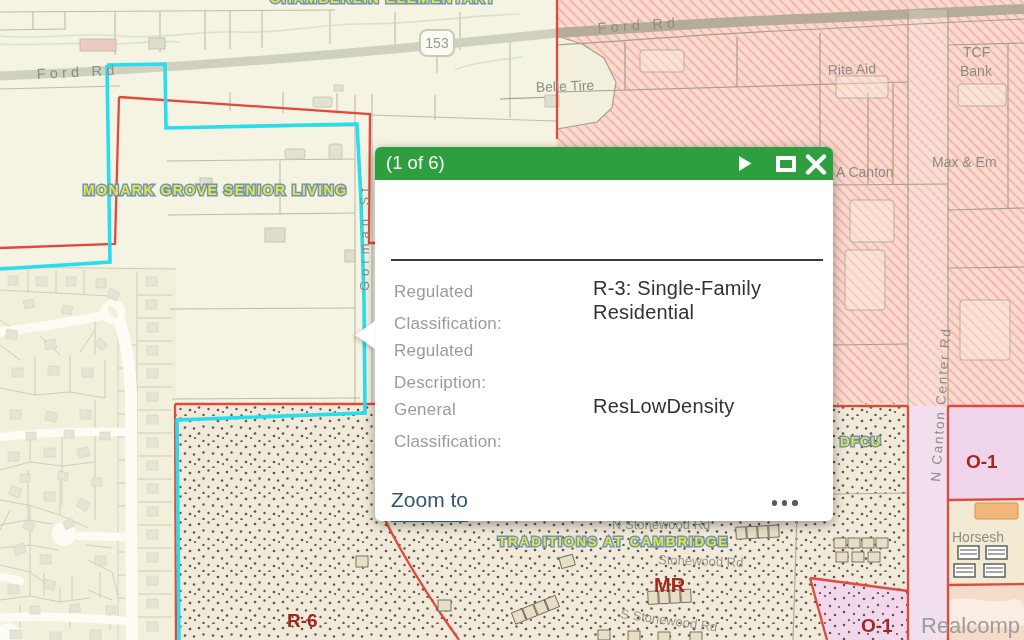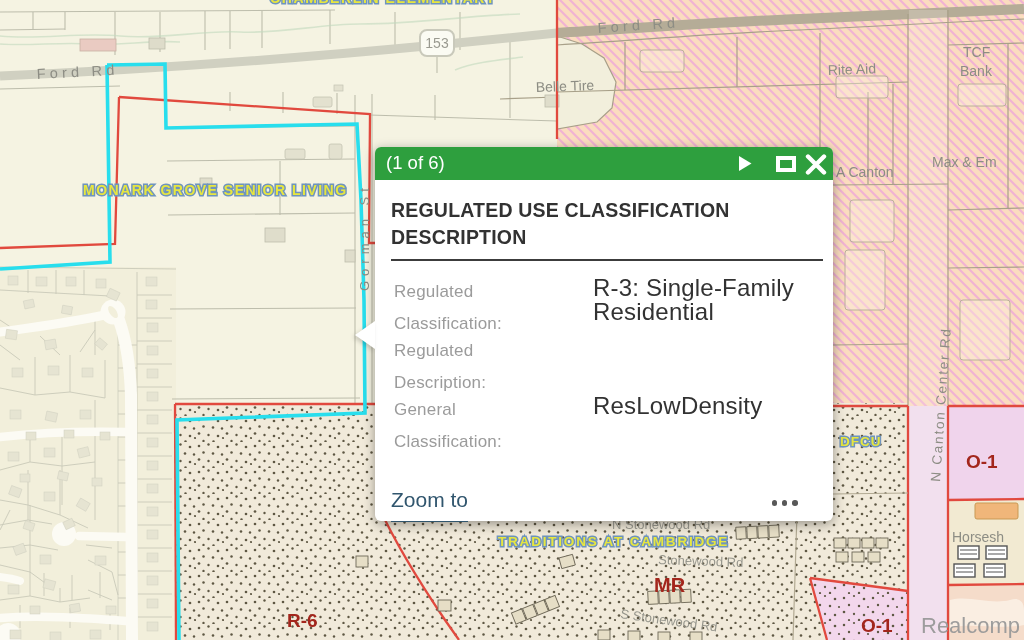--- a/index.html
+++ b/index.html
@@ -11,21 +11,21 @@
 #phead{position:absolute;left:0;top:0;width:458px;height:33px;background:#2E9F3E;
 border-radius:6px 6px 0 0;color:#fff;}
 #phead .t{position:absolute;left:11px;top:5px;font-size:18.5px;color:#fff;}
 #ptr{position:absolute;left:-20px;top:174px;width:0;height:0;
 border-top:14px solid transparent;border-bottom:14px solid transparent;
 border-right:20px solid #fff;filter:drop-shadow(-2px 2px 2px rgba(0,0,0,.18));}
 .ttl{position:absolute;left:16px;top:50px;width:420px;font-size:19.5px;font-weight:bold;
 color:#323232;line-height:27px;letter-spacing:.2px;}
 #sep{position:absolute;left:16px;top:112px;width:432px;height:0;border-top:2px solid #3c3c3c;}
 .lab{position:absolute;left:19px;width:200px;font-size:17px;letter-spacing:.2px;color:#9b9b9b;line-height:32px;}
-.val{position:absolute;left:218px;width:245px;font-size:24px;letter-spacing:.2px;color:#323232;line-height:24px;}
+.val{position:absolute;left:218px;width:245px;font-size:20px;letter-spacing:.2px;color:#323232;line-height:24px;}
 #zoomto{position:absolute;left:16px;top:341px;font-size:21px;color:#31566E;
 border-bottom:1.5px solid #31566E;padding-bottom:9px;}
 #dots3{position:absolute;left:392px;top:345px;}
 #dots3 i{display:inline-block;width:5.6px;height:5.6px;border-radius:50%;background:#585858;margin-left:4.6px;}
 .hicons{position:absolute;top:0;height:33px;}
 </style>
 </head>
 <body>
 <div id="stage">
 <svg id="map" width="1024" height="640" viewBox="0 0 1024 640">
@@ -362,21 +362,20 @@
 <div id="popup">
   <div id="phead">
         <span class="t">(1 of 6)</span>
     <svg class="hicons" style="position:absolute;right:6px;top:0" width="110" height="33" viewBox="0 0 110 33">
       <path d="M22,9 L34.5,16.5 L22,24 Z" fill="#fff"></path>
       <rect x="61" y="11" width="16" height="12" fill="none" stroke="#fff" stroke-width="4"></rect>
       <path d="M91,9.5 L107,25.5 M107,9.5 L91,25.5" stroke="#fff" stroke-width="4.4" stroke-linecap="round"></path>
     </svg>
   </div>
   <div id="ptr"></div>
-  <div class="ttl">REGULATED USE CLASSIFICATION DESCRIPTION</div>
   <div id="sep"></div>
   <div class="lab" style="top:129px">Regulated<br>Classification:</div>
   <div class="val" style="top:129px">R-3: Single-Family<br>Residential</div>
   <div class="lab" style="top:188px">Regulated<br>Description:</div>
   <div class="lab" style="top:247px">General<br>Classification:</div>
   <div class="val" style="top:247px">ResLowDensity</div>
   <div id="zoomto">Zoom to</div>
   <div id="dots3"><i></i><i></i><i></i></div>
 </div>
 </div>

